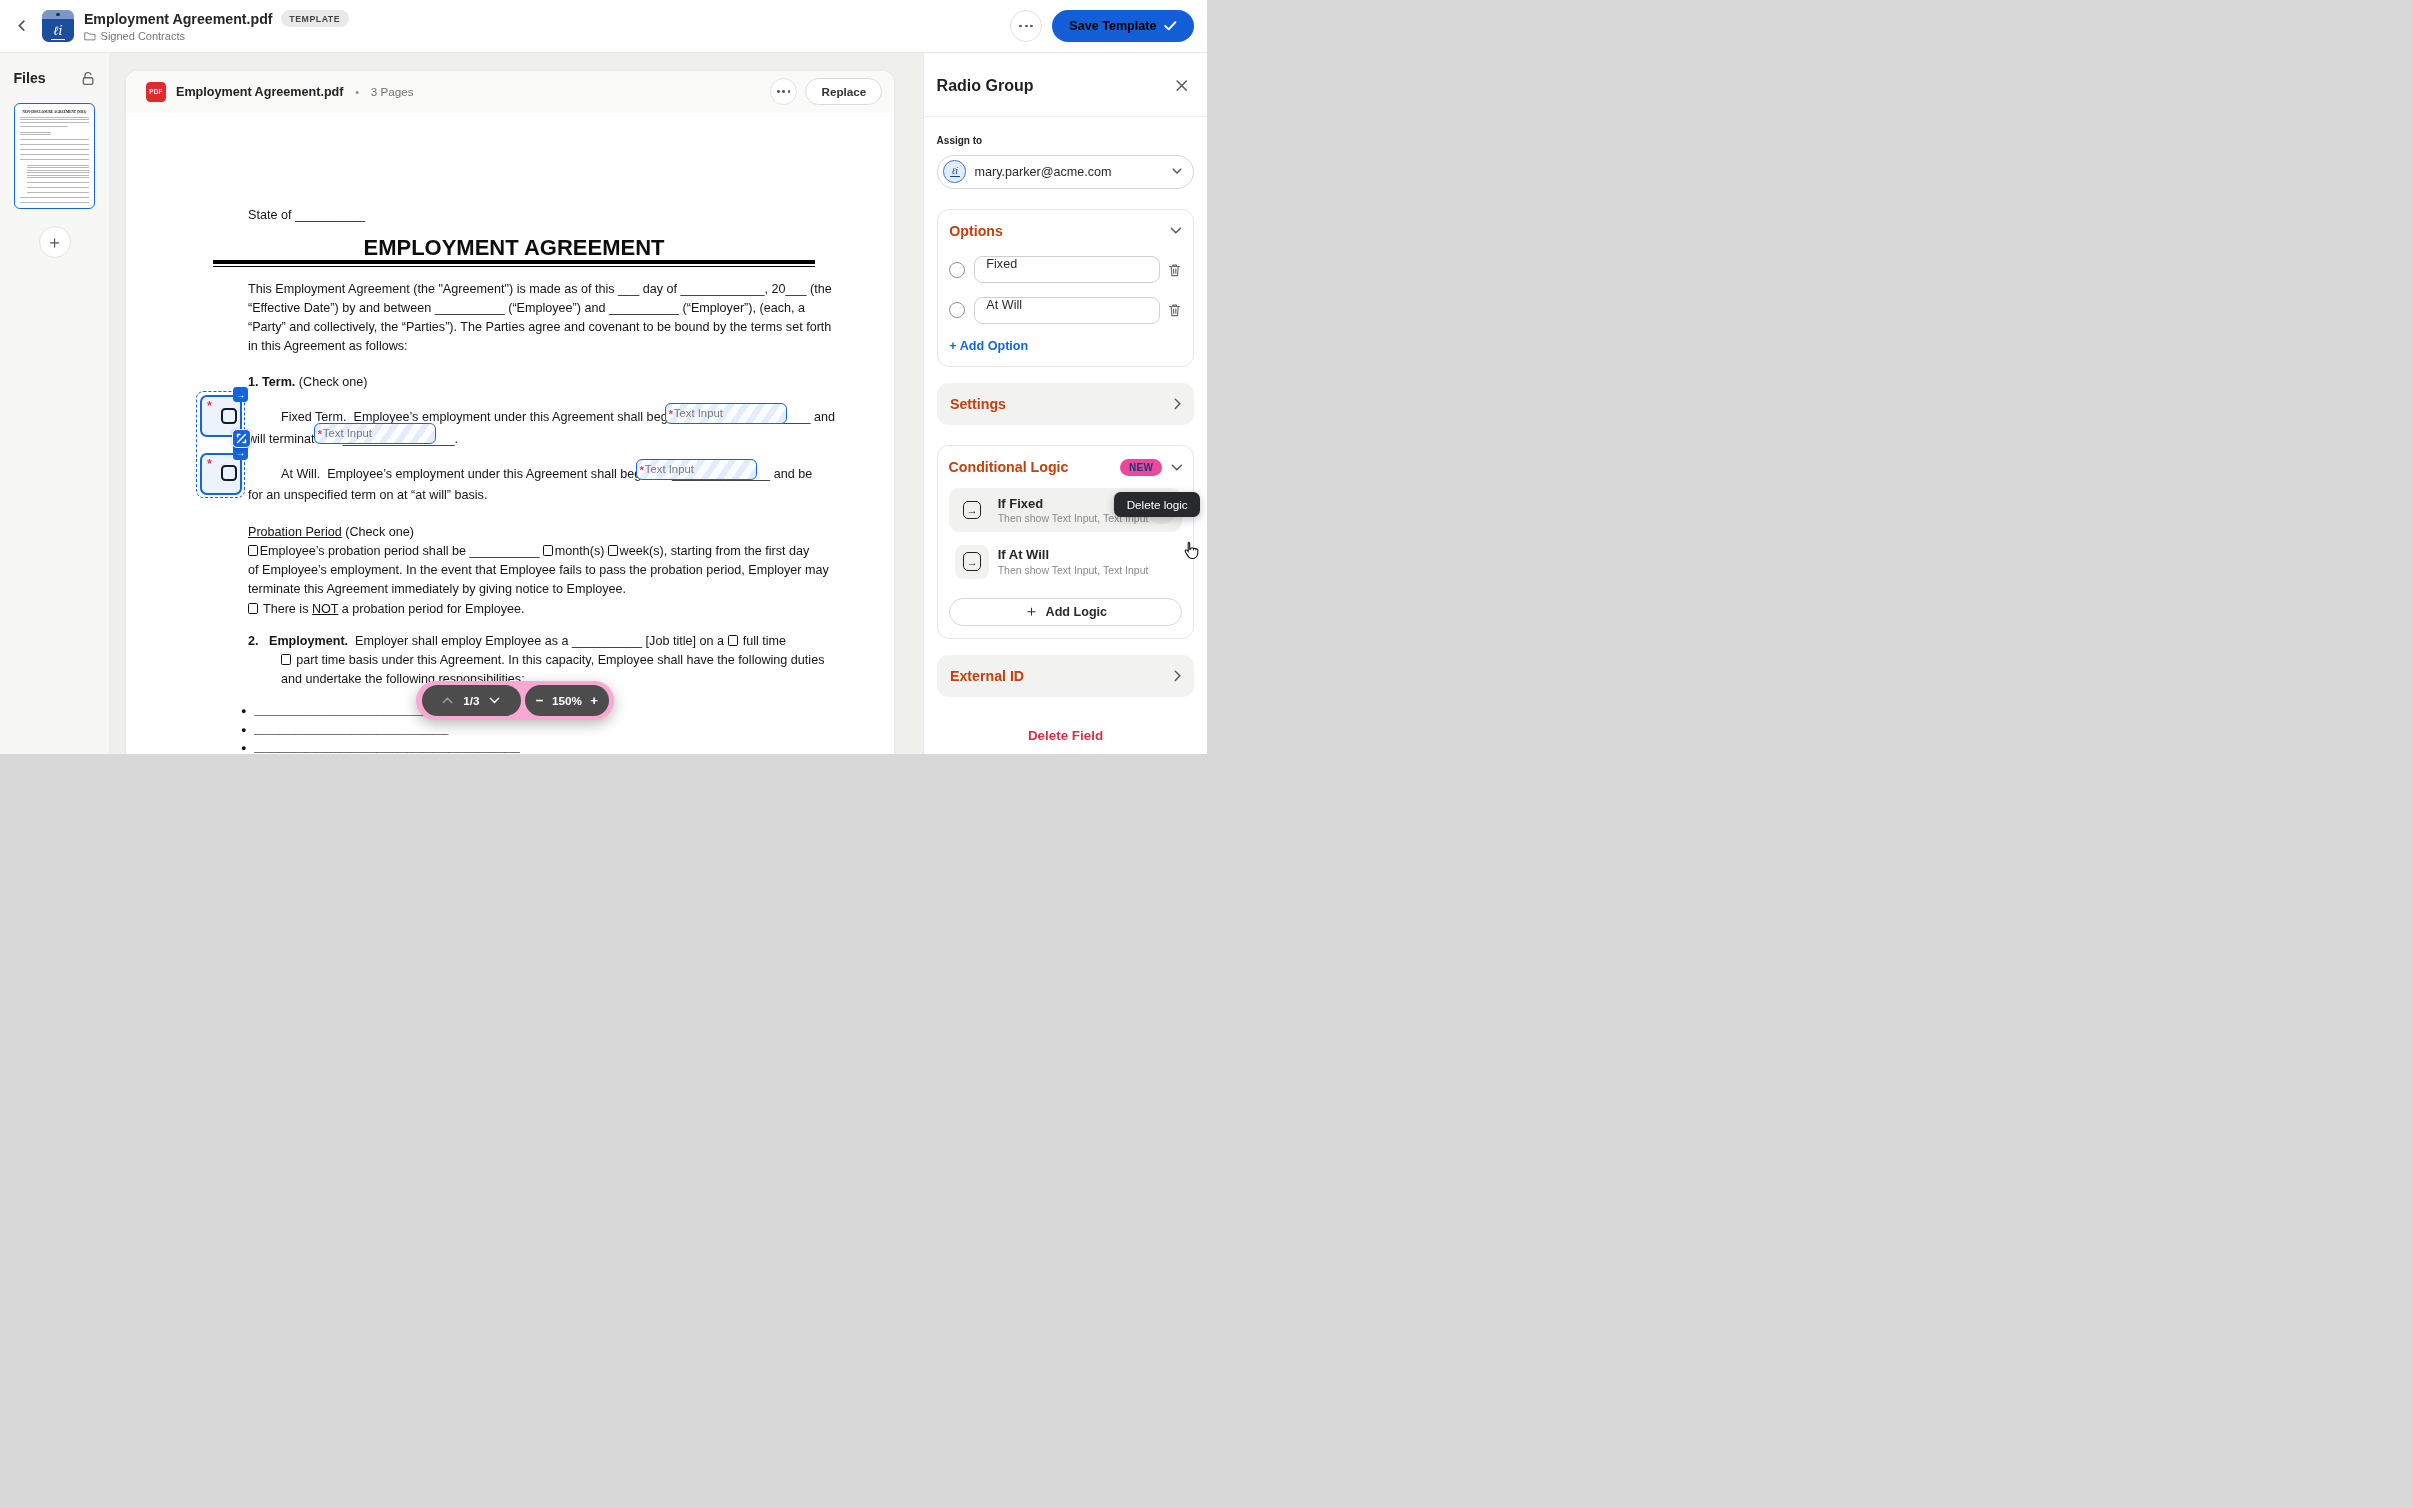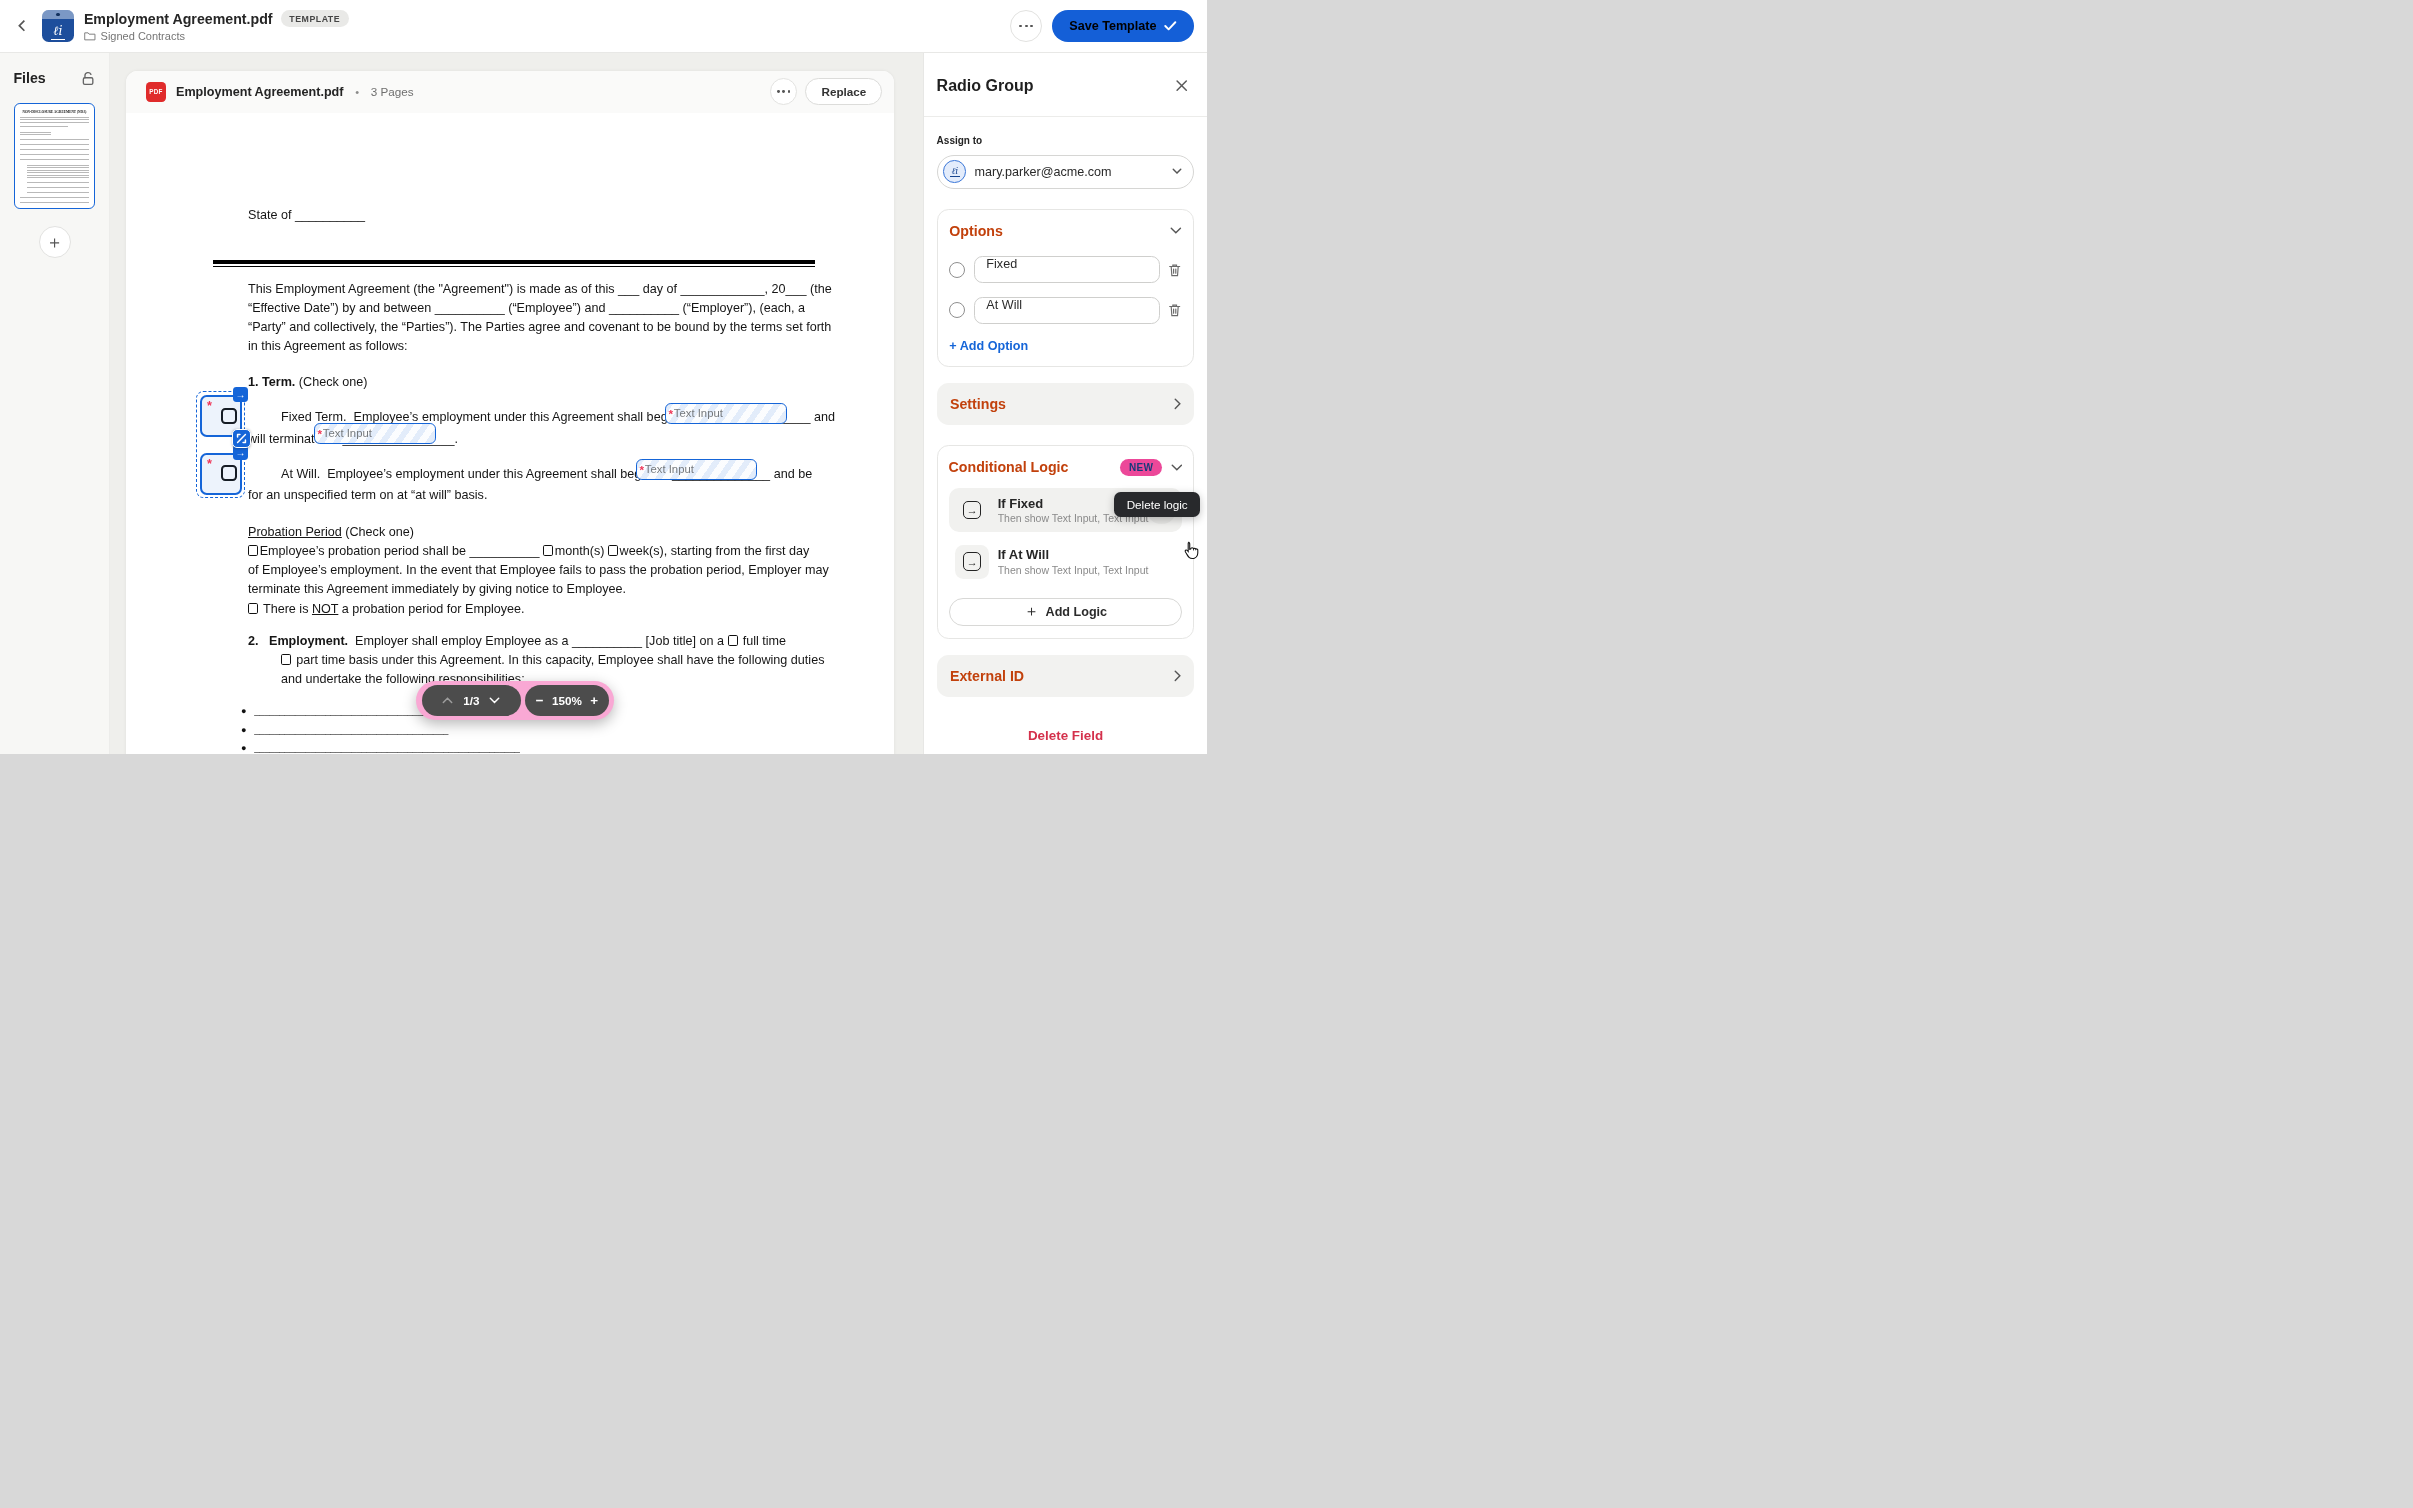--- a/index.html
+++ b/index.html
@@ -200,20 +200,21 @@
                 <i></i>
                 <i></i>
               </span>
           </div>
           <button class="replace-btn">Replace</button>
         </div>
       </div>
 
       <div class="page">
         <span class="dl" style="left:87px;top:94px;">State of __________</span>
+        <div class="doc-h1" style="top:122px;">EMPLOYMENT AGREEMENT</div>
         <div class="rule" style="top:147px;"></div>
 
         <span class="dl" style="left:87px;top:168px;">This Employment Agreement (the "Agreement") is made as of this ___ day of ____________, 20___ (the</span>
         <span class="dl" style="left:87px;top:187px;">“Effective Date”) by and between __________ (“Employee”) and __________ (“Employer”), (each, a</span>
         <span class="dl" style="left:87px;top:206px;">“Party” and collectively, the “Parties”). The Parties agree and covenant to be bound by the terms set forth</span>
         <span class="dl" style="left:87px;top:225px;">in this Agreement as follows:</span>
 
         <span class="dl" style="left:87px;top:261px;"><b>1. Term.</b><span> (Check one)</span></span>
 
         <span class="doc-radio" style="left:95px;top:295px;"></span>

